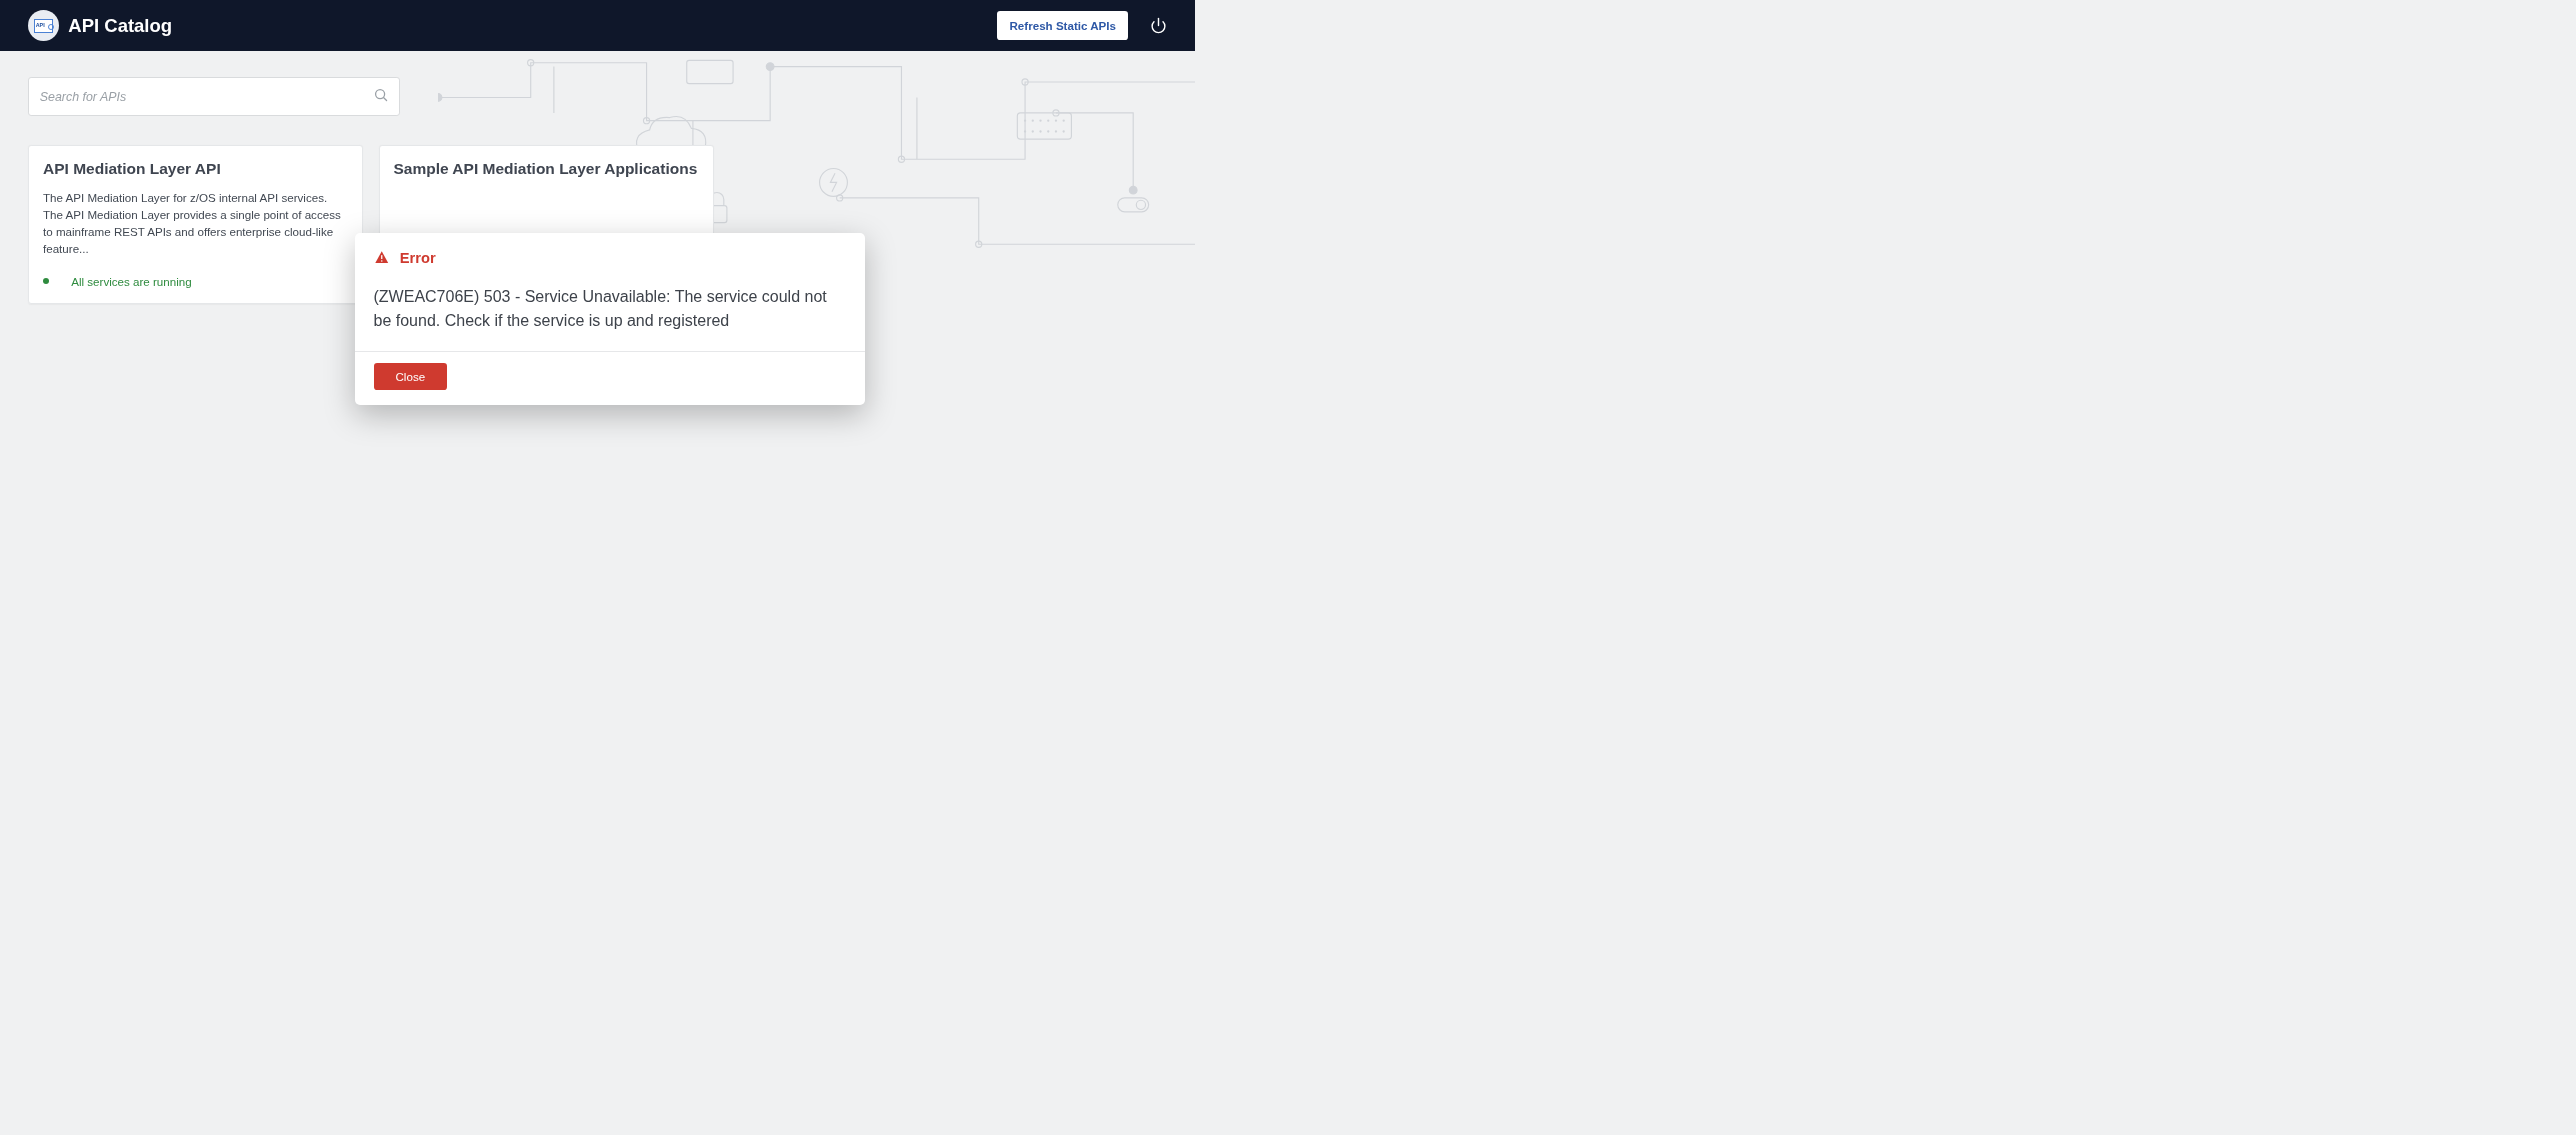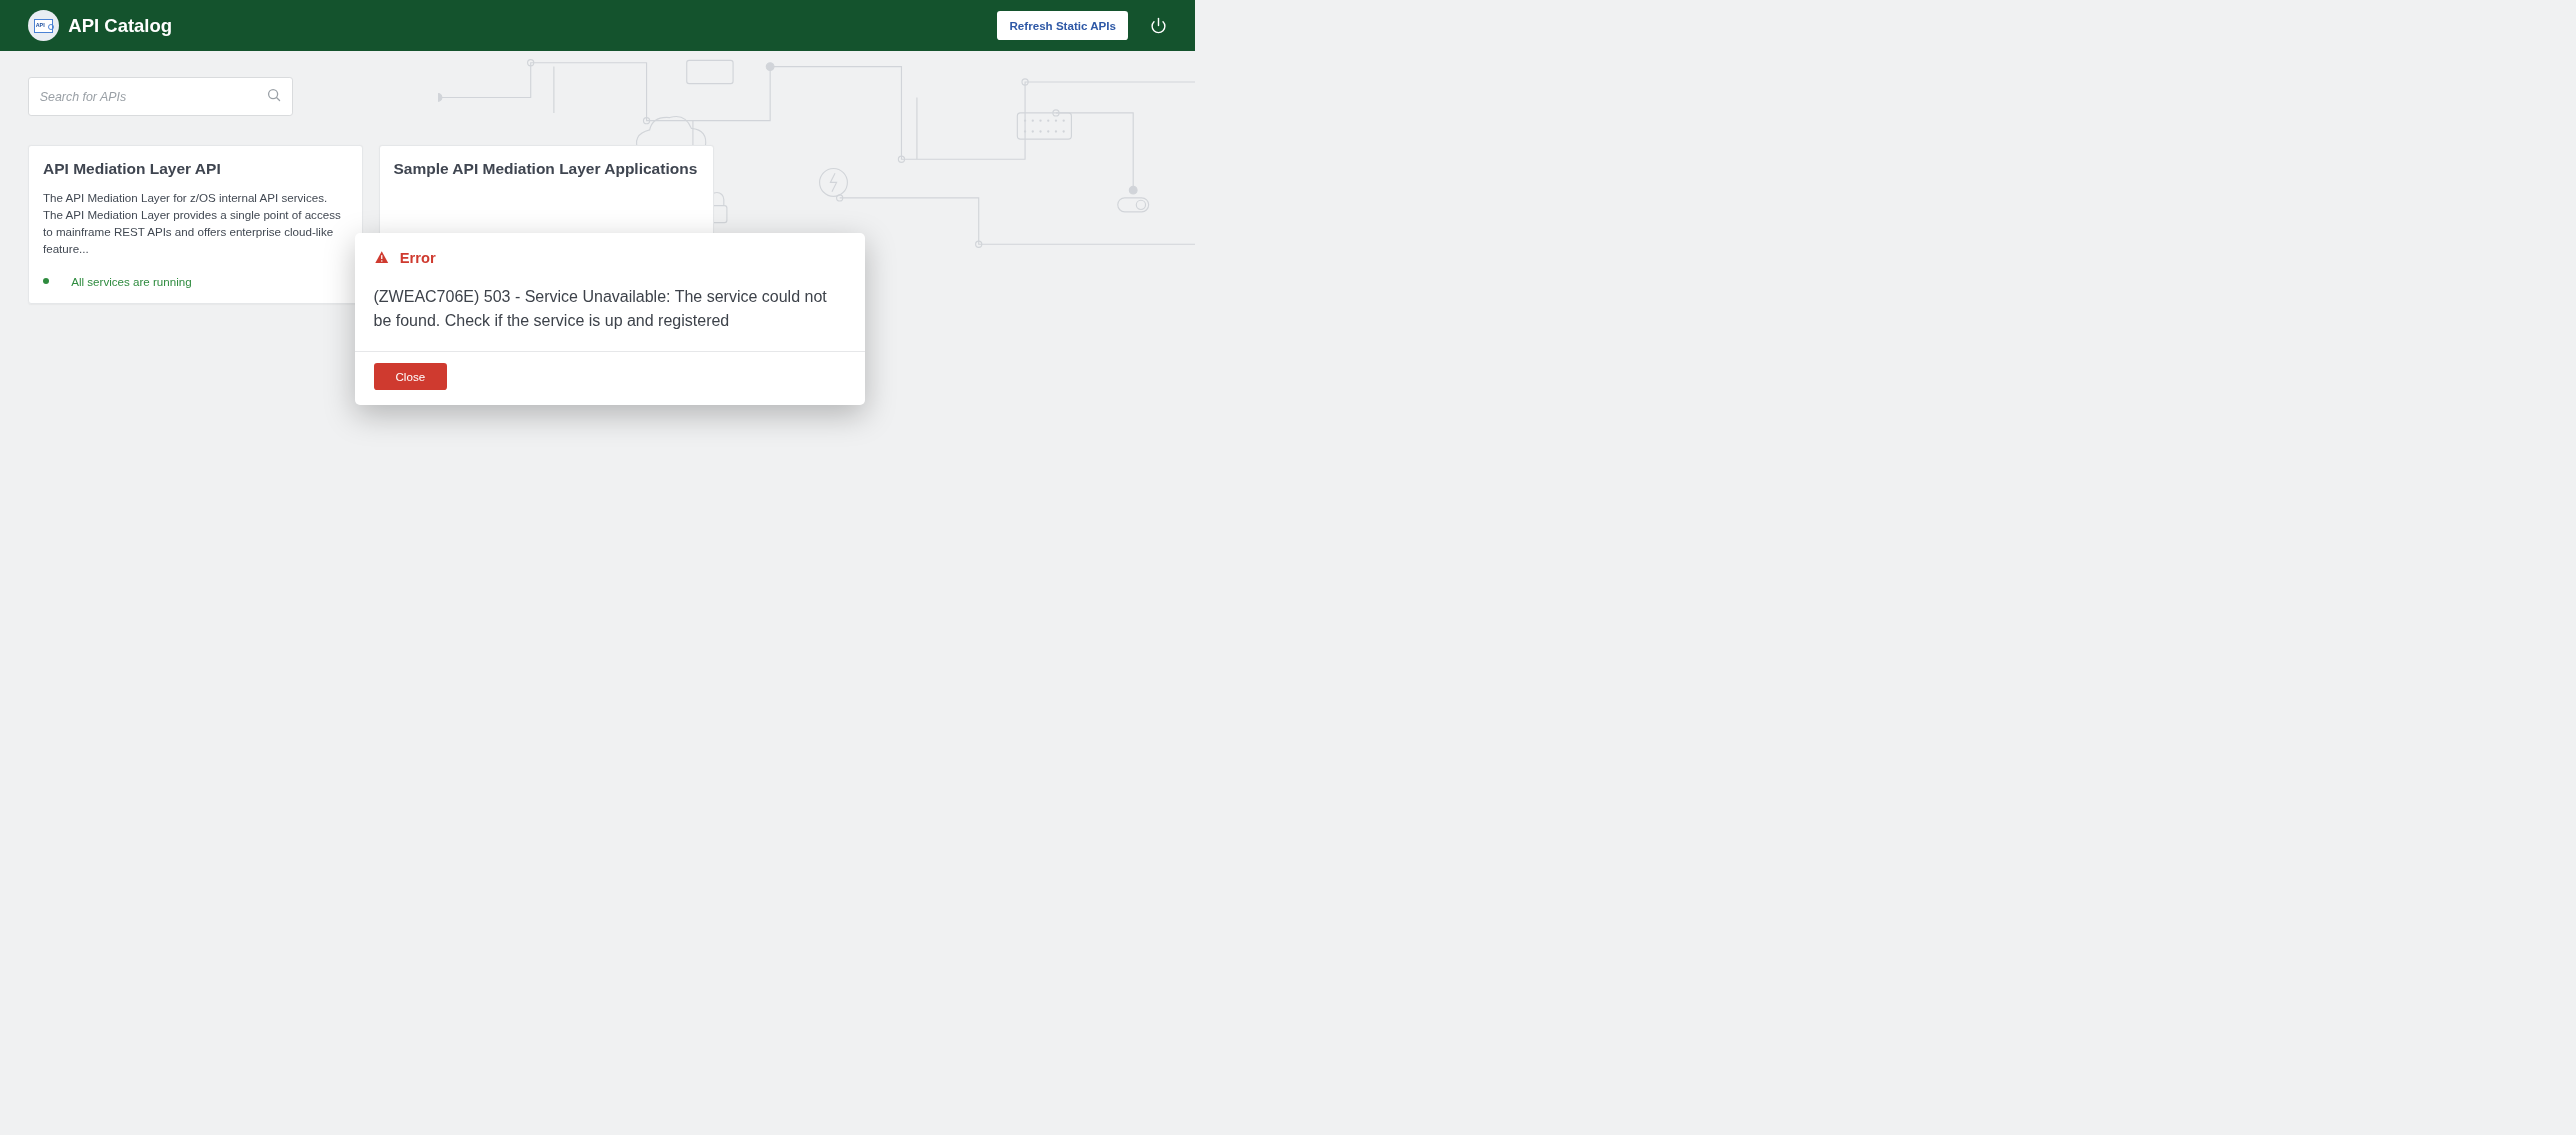--- a/index.html
+++ b/index.html
@@ -6,21 +6,21 @@
     body {
       font-family: -apple-system, BlinkMacSystemFont, "Segoe UI", Helvetica, Arial, sans-serif;
       background: #f0f1f2;
       color: #3b4151;
       width: 1195px;
       height: 534px;
       overflow: hidden;
       position: relative;
     }
     .header {
-      background: #14532d;
+      background: #0f172a;
       height: 51px;
       display: flex;
       align-items: center;
       padding: 0 28px;
       justify-content: space-between;
     }
     .header-left { display: flex; align-items: center; gap: 9.3px; }
     .logo-badge {
       width: 31px; height: 31px;
       background: #e9edf3;
@@ -76,21 +76,21 @@
       pointer-events: none;
       opacity: 0.55;
     }
     .bg-art svg { width: 100%; height: 100%; }
 
     .content {
       padding: 26px 28px;
       position: relative;
     }
     .search-wrap {
-      width: 265px;
+      width: 372px;
       background: #fff;
       border: 0.8px solid #d9dbdd;
       border-radius: 3.1px;
       display: flex;
       align-items: center;
       padding: 0 10.8px;
       height: 39px;
     }
     .search-input {
       flex: 1;

